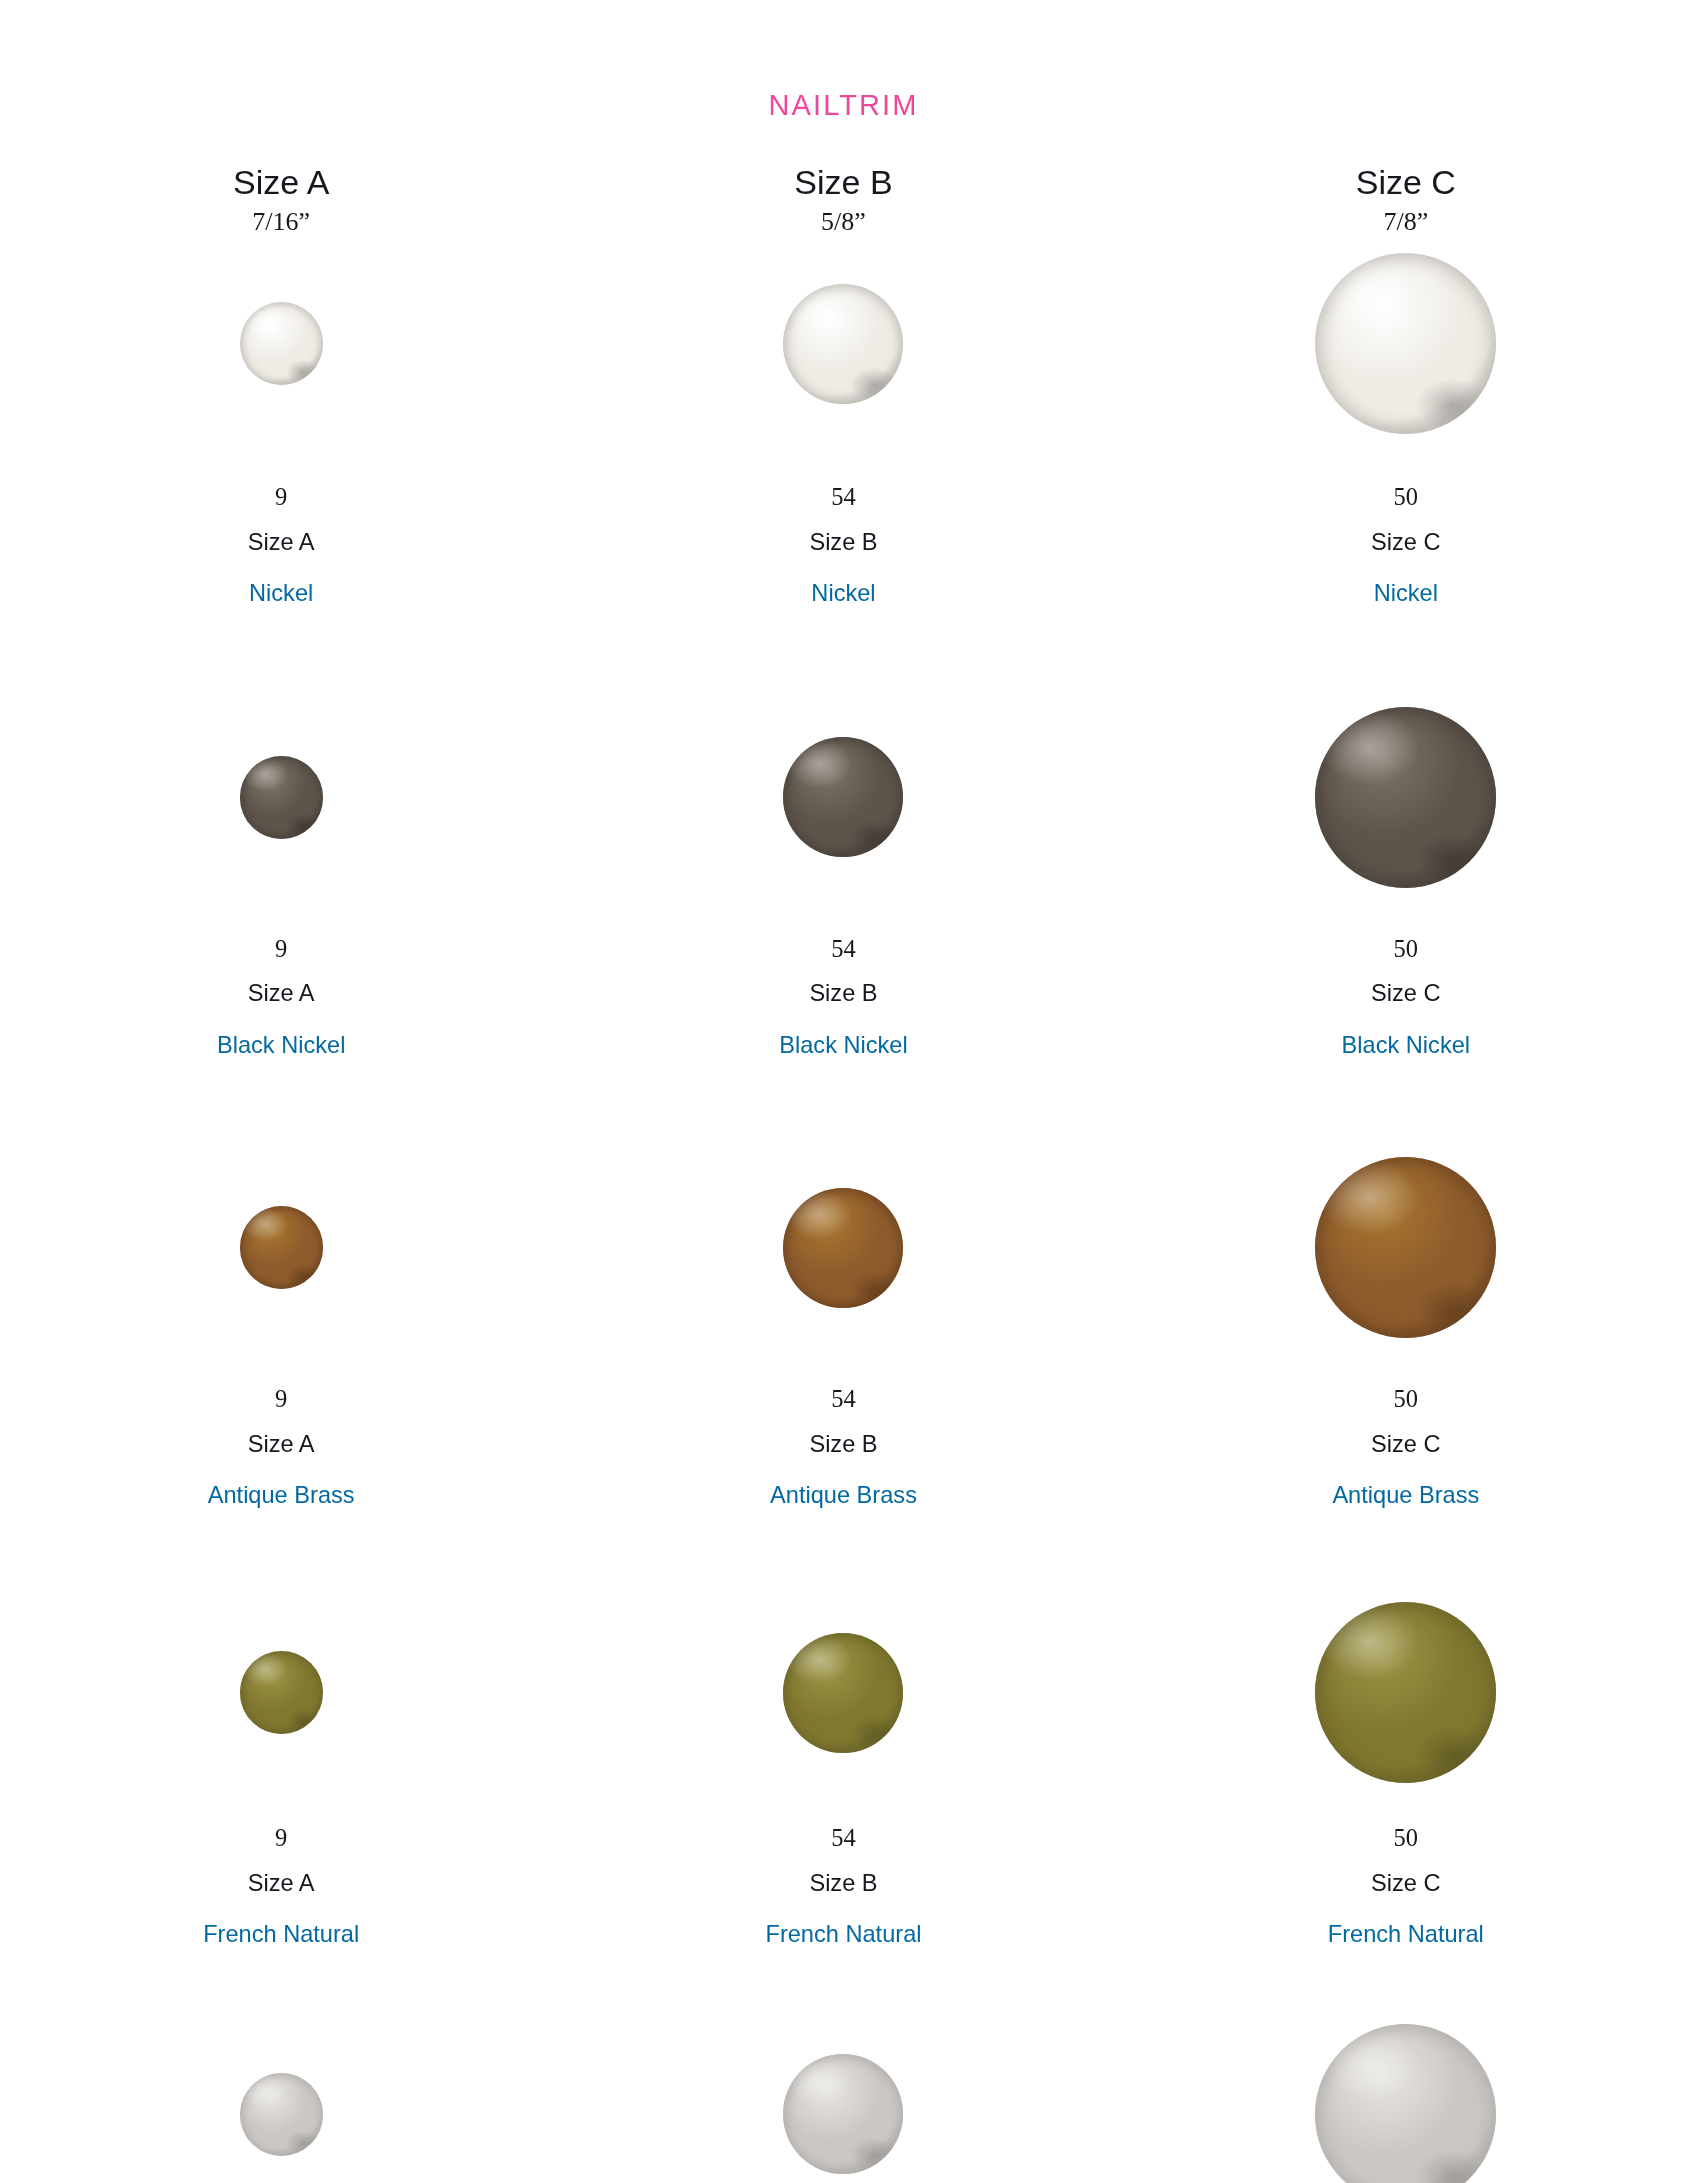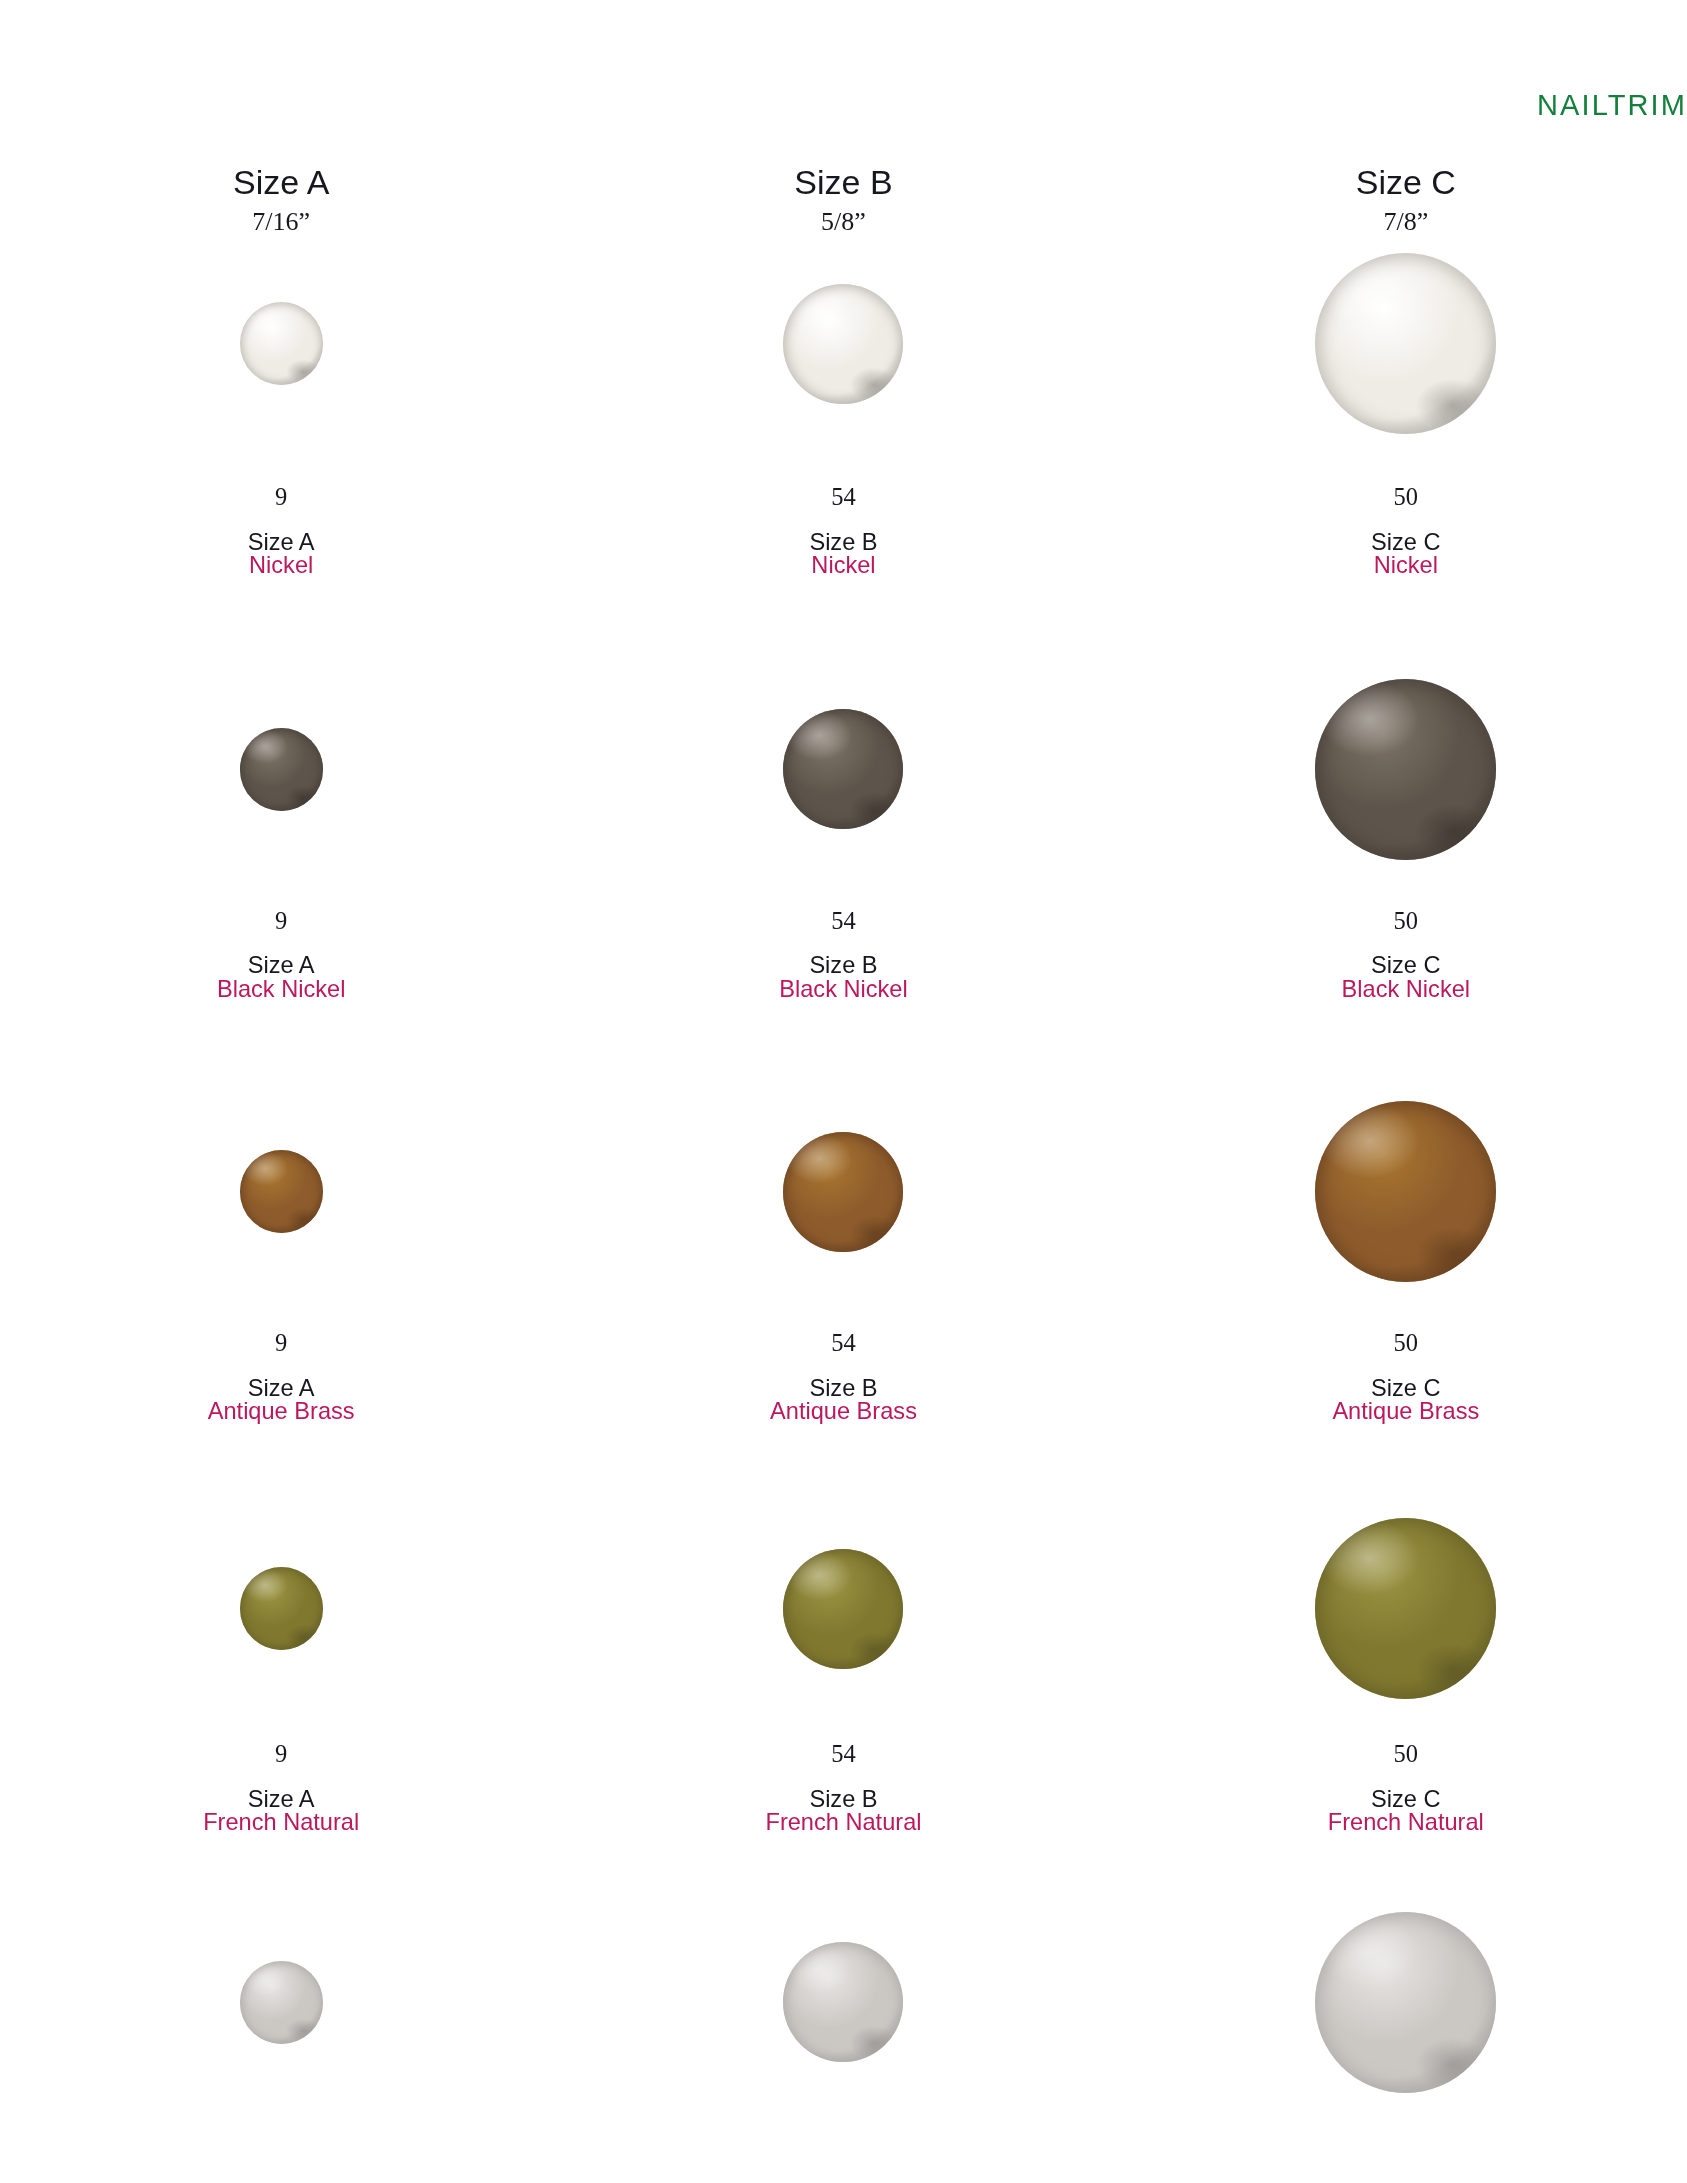--- a/index.html
+++ b/index.html
@@ -22,25 +22,25 @@
     height: 2183px;
     background: #ffffff;
   }
 
   
   .doc-title {
     position: absolute;
     top: 89px;
     left: 0;
     width: 1687px;
-    text-align: right;
+    text-align: center;
     font-size: 29px;
     letter-spacing: 2.1px;
     font-weight: 400;
-    color: #15803d;
+    color: #ec4899;
   }
 
   
   .col-headers {
     position: absolute;
     top: 165px;
     left: 0;
     width: 1687px;
     display: flex;
   }
@@ -106,22 +106,22 @@
   }
   .caption .sz {
     font-size: 23.6px;
     display: block;
     margin-top: 21px;
     color: #17171f;
   }
   .caption .fin {
     font-size: 23.6px;
     display: block;
-    margin-top: 0;
-    color: #be185d;
+    margin-top: 28px;
+    color: #0369a1;
   }
 </style>
 </head>
 <body>
 
 <div class="page">
 
   <div class="doc-title">NAILTRIM</div>
 
   <div class="col-headers">

